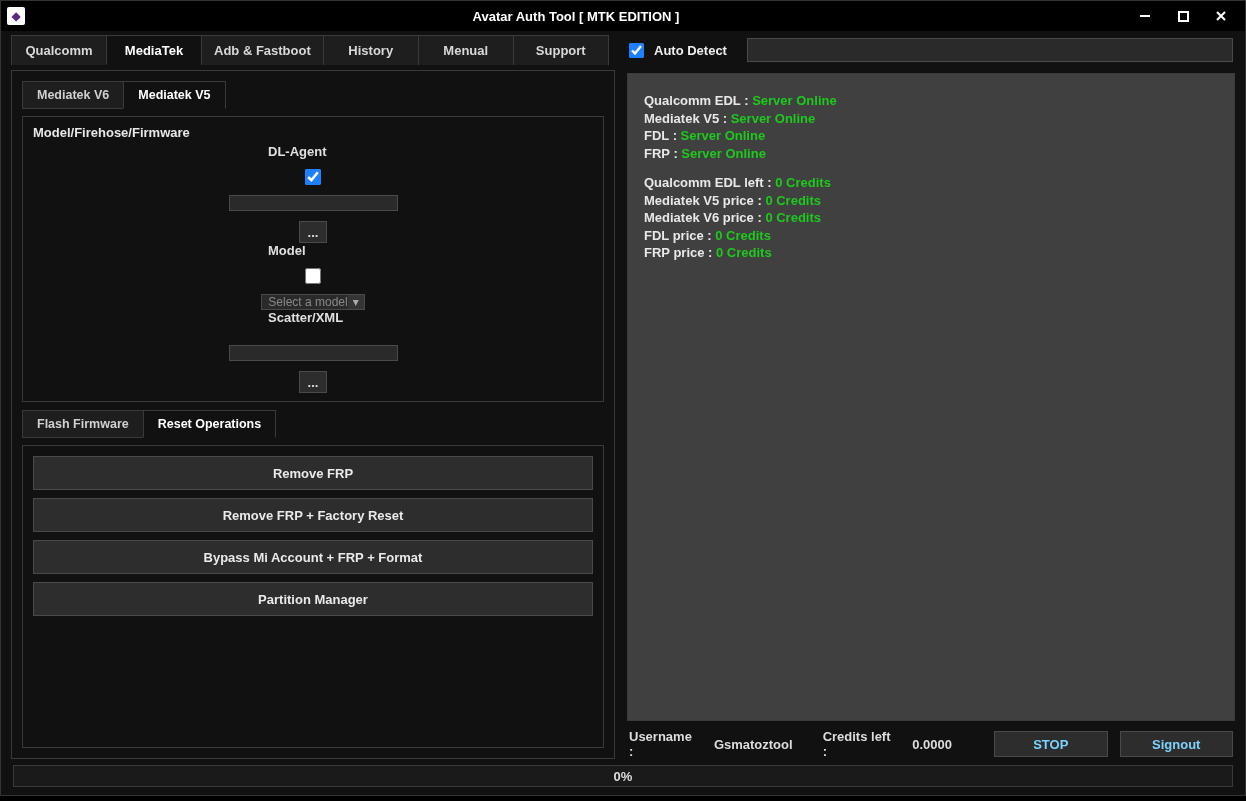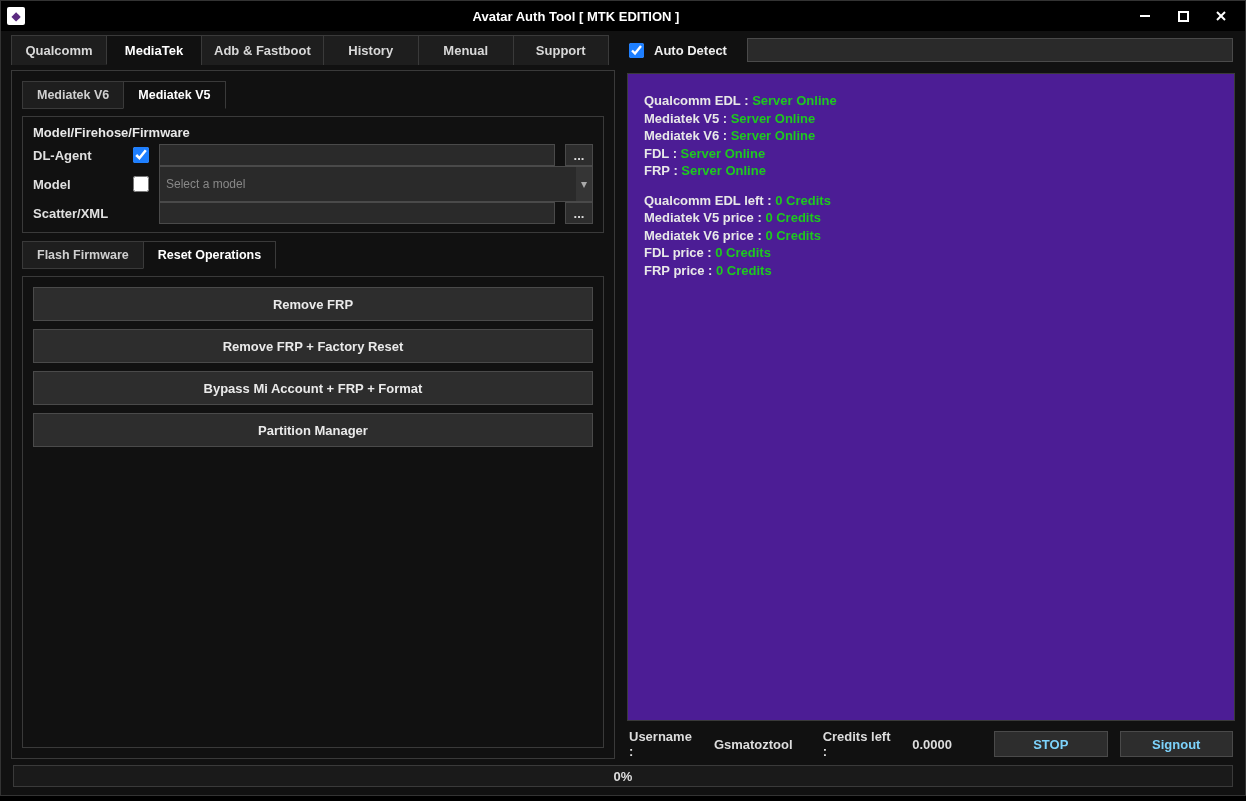--- a/index.html
+++ b/index.html
@@ -124,21 +124,21 @@
     border-bottom:1px solid #111;
   }
   .sub-panel {
     border:1px solid #3a3a3a;
     padding:8px 10px;
     display:flex;flex-direction:column;gap:0;
     margin-top:-1px;
   }
   .group-title { font-weight:700; color:#e8e8e8; font-size:13px; margin-bottom:4px;}
   .field-row {
-    display:flex; align-items:center; gap:10px;
+    display:flex; align-items:center; gap:10px;flex-direction:column;
   }
   .field-label { width:90px; color:#e0e0e0; font-weight:600; font-size:13px;}
   .cbx {
     width:16px;height:16px;
     accent-color:#1e7fff;
     cursor:pointer;
   }
   .textbox {
     flex:1;
     height:22px;
@@ -197,21 +197,21 @@
     padding: 0 2px;
   }
   .auto-row .cbx2 { width:15px;height:15px;accent-color:#1e7fff;cursor:pointer;}
   .auto-row .lbl { font-weight:700;color:#eee; }
   .auto-row .device-box {
     flex:1;height:24px;background:#2a2a2a;border:1px solid #4a4a4a;margin-left:10px;
   }
   .log-box {
     flex:1;
     border:1px solid #3a3a3a;
-    background:#4c1d95;
+    background:#404040;
     padding: 18px 16px;
     font-weight:700;
     font-size:13px;
     line-height:1.35;
     overflow:auto;
   }
   .log-box .wh { color:#e8e8e8; }
   .log-box .gr { color:#1ec91e; }
 
   
@@ -330,21 +330,20 @@
       <div class="right-col">
         <div class="auto-row">
           <input type="checkbox" class="cbx2" checked="" style="">
           <span class="lbl">Auto Detect</span>
           <div class="device-box"></div>
         </div>
 
         <div class="log-box">
           <div><span class="wh">Qualcomm EDL : </span><span class="gr">Server Online</span></div>
           <div><span class="wh">Mediatek V5 : </span><span class="gr">Server Online</span></div>
-          <div><span class="wh">Mediatek V6 : </span><span class="gr">Server Online</span></div>
           <div><span class="wh">FDL : </span><span class="gr">Server Online</span></div>
           <div><span class="wh">FRP : </span><span class="gr">Server Online</span></div>
           <div style="height:12px"></div>
           <div><span class="wh">Qualcomm EDL left : </span><span class="gr">0 Credits</span></div>
           <div><span class="wh">Mediatek V5 price : </span><span class="gr">0 Credits</span></div>
           <div><span class="wh">Mediatek V6 price : </span><span class="gr">0 Credits</span></div>
           <div><span class="wh">FDL price : </span><span class="gr">0 Credits</span></div>
           <div><span class="wh">FRP price : </span><span class="gr">0 Credits</span></div>
         </div>
 

